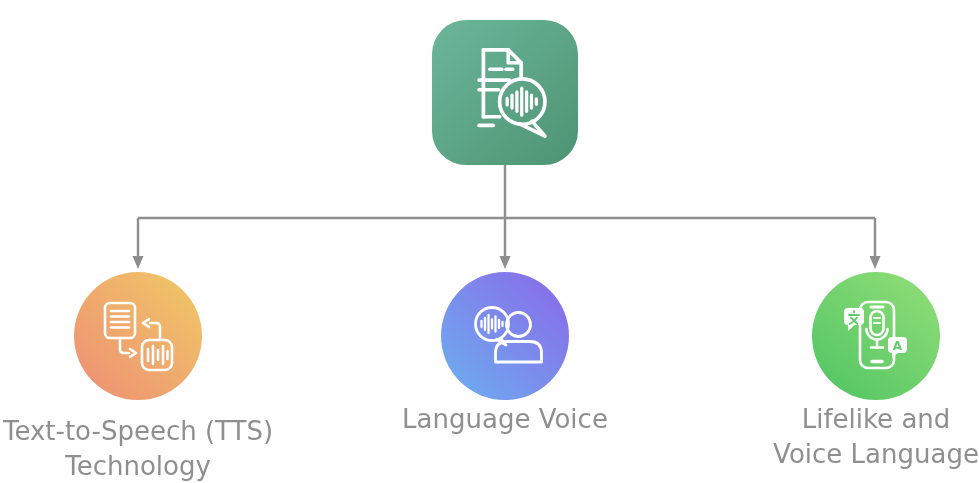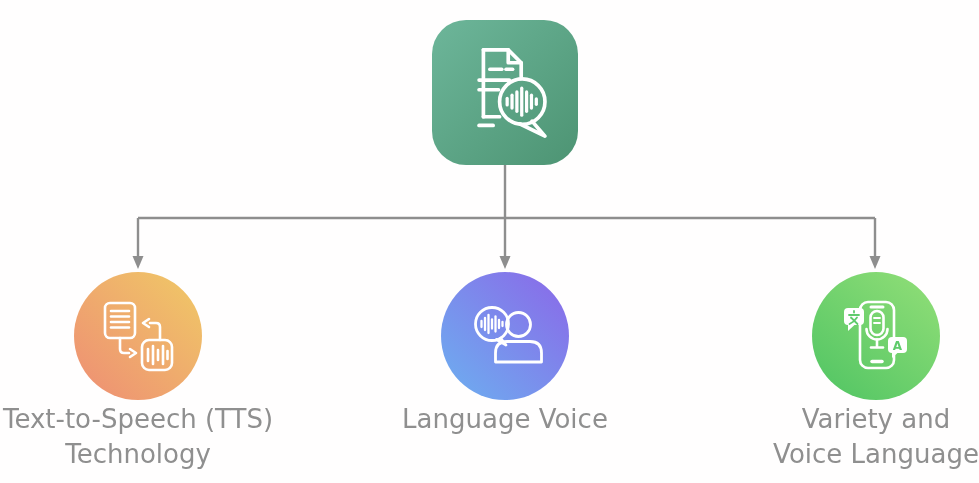--- a/index.html
+++ b/index.html
@@ -23,21 +23,21 @@
     display:flex; align-items:center; justify-content:center;
   }
   .c-tts   { left:74px;  top:272px; background:linear-gradient(225deg, var(--tts-grad-a),   var(--tts-grad-b)); }
   .c-voice { left:441px; top:272px; background:linear-gradient(225deg, var(--voice-grad-a), var(--voice-grad-b)); }
   .c-lang  { left:812px; top:272px; background:linear-gradient(220deg, var(--lang-grad-a),  var(--lang-grad-b)); }
   .node-label {
     position:absolute; top:402px; transform:translateX(-50%);
     text-align:center; font-size:26px; line-height:35px;
     color:var(--label-text); white-space:nowrap;
   }
-  .l-tts { left:138px; } .l-voice { left:505px; } .l-lang { left:876px; }
+  .l-tts { left:138px;margin-top:12px; } .l-voice { left:505px; } .l-lang { left:876px; }
   .node-label span { display:block; }
 
   .icon-stroke { stroke:var(--icon-stroke); fill:none; stroke-linecap:round; stroke-linejoin:round; }
   .sw-34 { stroke-width:3.4; } .sw-30 { stroke-width:3; }
   .sw-28 { stroke-width:2.8; } .sw-26 { stroke-width:2.6; }
   .sw-18 { stroke-width:1.8; } .sw-35 { stroke-width:3.5; }
   .fill-white { fill:var(--icon-stroke); stroke:none; }
   .glyph-stroke { stroke:var(--bubble-glyph); fill:none; stroke-linecap:round; stroke-linejoin:round; }
   .glyph-text { fill:var(--bubble-glyph); font-family:"DejaVu Sans","Liberation Sans",sans-serif; font-size:12px; font-weight:bold; }
 </style>
@@ -170,17 +170,17 @@
 
   <div class="node-label l-tts">
     <span>Text-to-Speech (TTS)</span>
     <span>Technology</span>
   </div>
   <div class="node-label l-voice">
     <span>Language Voice</span>
     <span></span>
   </div>
   <div class="node-label l-lang">
-    <span>Variety and</span>
+    <span>Lifelike and</span>
     <span>Voice Language</span>
   </div>
 
 </div>
 
 </body></html>

